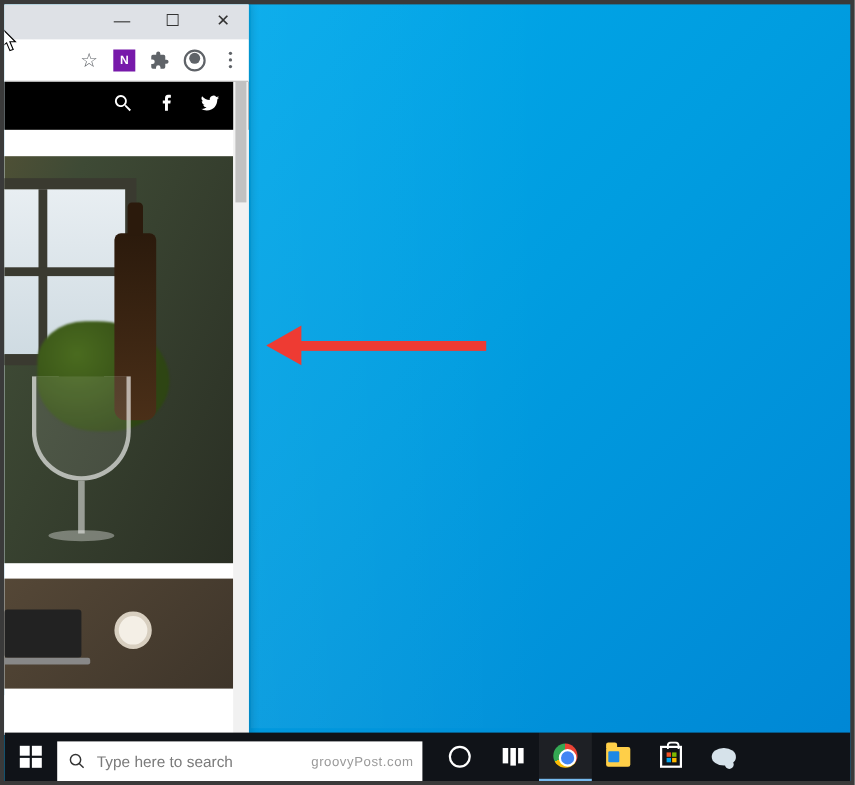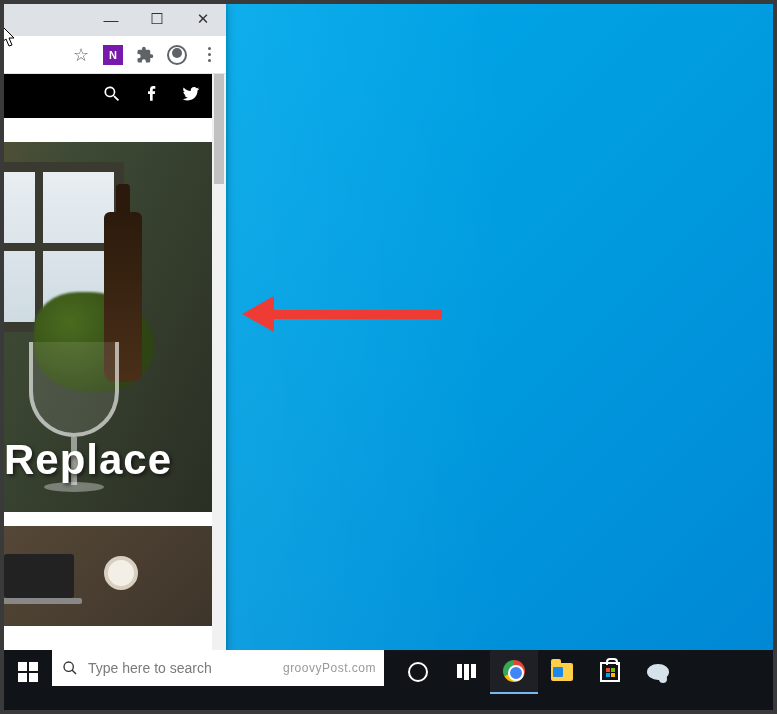--- a/index.html
+++ b/index.html
@@ -137,22 +137,22 @@
     }
     .cursor svg{width:16px;height:22px;}
     
     .snap-outline {
       position:absolute; left:224px; top:0; right:86px; bottom:48px;
       border: none;
       background: linear-gradient(90deg, rgba(255,255,255,.06) 0, rgba(255,255,255,0) 60%);
     }
     
     .taskbar {
-      position:absolute; left:0; right:0; bottom:0; height:60px;
-      background:#101318; display:flex; align-items:flex-start;
+      position:absolute; left:0; right:0; bottom:0; height:44px;
+      background:#101318; display:flex; align-items:flex-end;
     }
     .start {
       width:48px;height:44px;display:flex;align-items:center;justify-content:center;
     }
     .start-grid{display:grid;grid-template-columns:9px 9px;grid-template-rows:9px 9px;gap:2px;}
     .start-grid span{background:#fff;}
     .search-box {
       height:36px; width:332px; background:#fff; display:flex; align-items:center;
       margin-left:0px;
     }
@@ -243,21 +243,20 @@
 
       <div class="hero">
         <div class="window-frame"></div>
         <div class="plants"></div>
         <div class="bottle"></div>
         <div class="wineglass">
           <div class="wg-bowl"></div>
             <div class="wg-stem"></div>
             <div class="wg-base"></div>
         </div>
-        <div class="hero-title">Replace</div>
       </div>
 
       <div class="strip2">
         <div class="laptop"></div>
         <div class="coffee"></div>
       </div>
 
       <div class="consent">
         
       </div>

